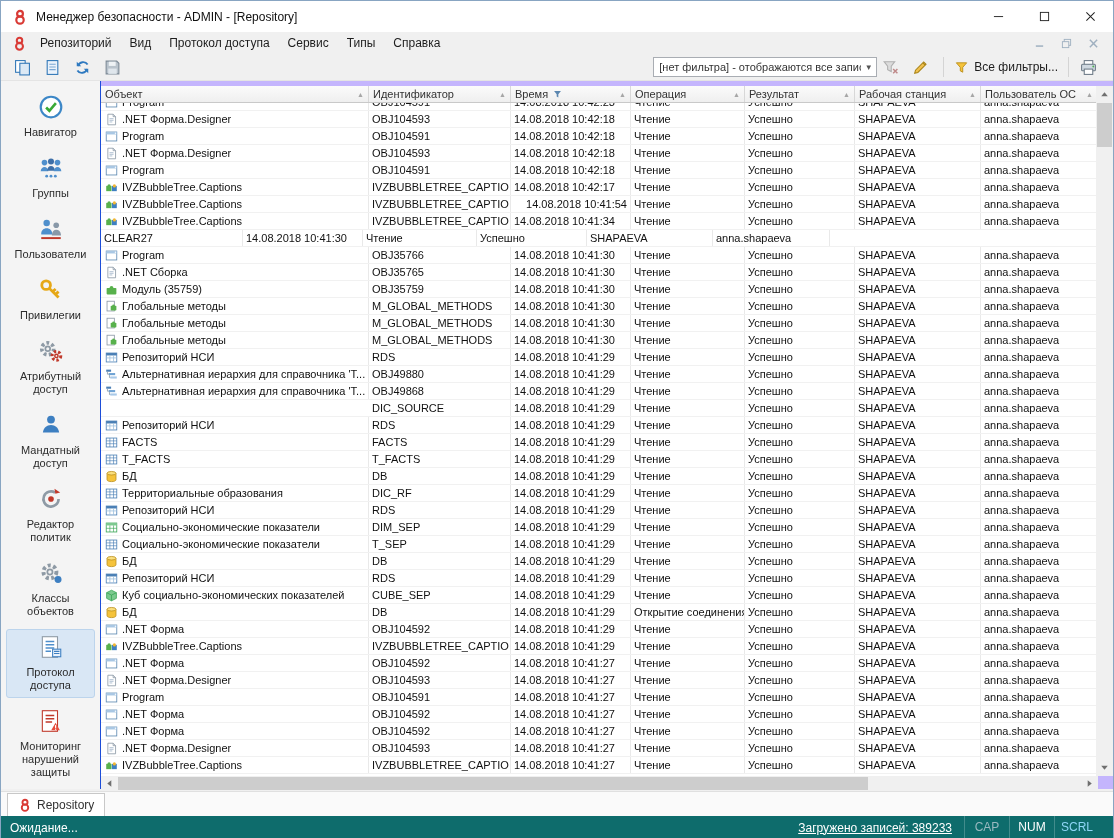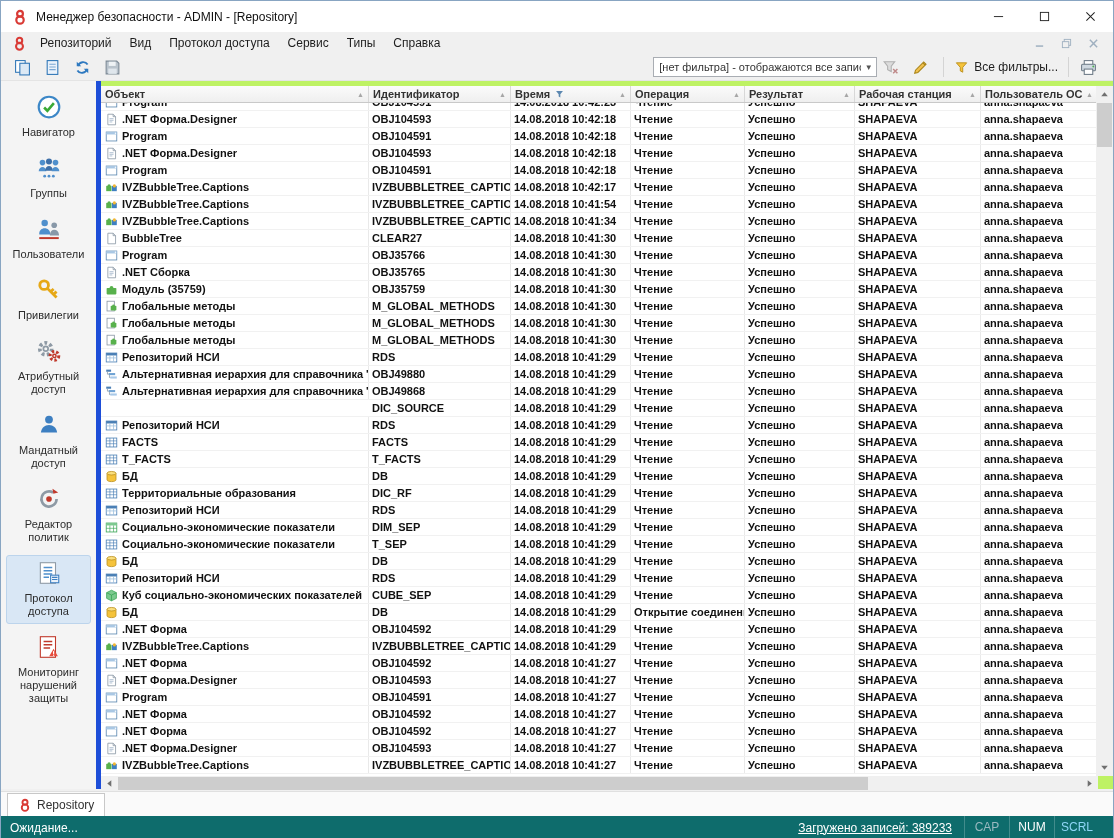--- a/index.html
+++ b/index.html
@@ -32,28 +32,28 @@
   .tbtn{width:27px;height:24px;display:flex;align-items:center;justify-content:center;background:transparent;border:0;padding:0;margin-right:3px;}
   .tbtn svg{width:17px;height:17px;}
   .filter-combo{margin-left:auto;width:224px;height:20px;background:#fff;border:1px solid #a9adb3;display:flex;align-items:center;font-size:11px;color:#333;padding-left:5px;box-sizing:border-box;}
   .combo-text{white-space:nowrap;overflow:hidden;}
   .combo-arrow{margin-left:auto;width:16px;text-align:center;color:#555;font-size:8px;align-self:stretch;display:flex;align-items:center;justify-content:center;}
   .tb-sep{width:1px;height:20px;background:#d4d4d4;margin:0 6px;}
   .all-filters{display:flex;align-items:center;gap:5px;background:transparent;border:0;font-size:12px;color:#1d1d1d;padding:0 4px;}
   .all-filters svg{width:15px;height:15px;}
 
   
-  .sidebar{position:absolute;top:80px;left:0;width:100px;bottom:48px;background:#f4f4f4;border-right:5px solid #1d4ed8;box-sizing:border-box;overflow:hidden;padding-top:6px;}
+  .sidebar{position:absolute;top:80px;left:0;width:100px;bottom:48px;background:#f4f4f4;border-right:1px solid #1d4ed8;box-sizing:border-box;overflow:hidden;padding-top:6px;}
   .side-item{margin:2px 5px 5px;padding:4px 1px 5px;text-align:center;border-radius:3px;border:1px solid transparent;}
   .side-item.selected{background:#d9e7f5;border-color:#bcd4ec;}
   .sideicon svg{width:26px;height:26px;}
   .sidelabel{font-size:11px;line-height:13px;color:#2c2c2c;white-space:pre-line;margin-top:2px;}
 
   
-  .content{position:absolute;left:100px;top:80px;right:0;bottom:48px;background:#bef264;font-weight:bold;}
+  .content{position:absolute;left:100px;top:80px;right:0;bottom:48px;background:#c4b5fd;}
   .grid-header{position:absolute;left:0;top:5px;width:997px;height:17px;display:flex;background:#f6f6f6;border-bottom:1px solid #c9c9c9;box-sizing:border-box;}
   .hcell{box-sizing:border-box;display:flex;align-items:center;padding:0 4px;border-right:1px solid #d8d8d8;background:linear-gradient(#fbfbfb,#efefef);font-size:11px;color:#333;overflow:hidden;white-space:nowrap;}
   .harrow{margin-left:auto;font-size:7px;color:#a6a6a6;padding-left:3px;}
   .hfilter{margin-left:4px;}
   .hfilter svg{width:11px;height:11px;}
   .grid-body{position:absolute;left:0;top:22px;width:997px;height:673px;background:#fff;overflow:hidden;}
   .row{display:flex;height:17px;border-bottom:1px solid #f1f1f1;box-sizing:border-box;background:#fff;}
   .cell{box-sizing:border-box;display:flex;align-items:center;padding:0 3px;border-right:1px solid #e9e9e9;font-size:11px;color:#111;white-space:nowrap;overflow:hidden;}
   .rowicon{width:14px;height:14px;margin-right:4px;flex-shrink:0;}
   .rowicon svg{width:13px;height:13px;}
@@ -286,20 +286,28 @@
         </span><div class="sidelabel">Мандатный
 доступ</div></div>
       <div class="side-item"><span class="icon sideicon">
           <svg viewBox="0 0 24 24" fill="none">
             <path d="M19 12a7 7 0 1 1-3.2-5.9" stroke="#8e9aa5" stroke-width="2.4"></path>
             <path d="M15.2 2.6l.8 4.6 4.5-1.3z" fill="#c0392b"></path>
             <circle cx="12" cy="12" r="2.6" fill="#c0392b"></circle>
           </svg>
         </span><div class="sidelabel">Редактор
 политик</div></div>
+      <div class="side-item"><span class="icon sideicon">
+          <svg viewBox="0 0 24 24" fill="none">
+            <circle cx="11" cy="11" r="6" stroke="#8e9aa5" stroke-width="3.6" stroke-dasharray="2.8 2.3"></circle>
+            <circle cx="11" cy="11" r="2.4" stroke="#8e9aa5" stroke-width="1.6"></circle>
+            <circle cx="18.5" cy="18" r="3.2" fill="#3d7fc1"></circle>
+          </svg>
+        </span><div class="sidelabel">Классы
+объектов</div></div>
       <div class="side-item selected"><span class="icon sideicon">
           <svg viewBox="0 0 24 24">
             <rect x="4" y="2.5" width="14" height="19" fill="#fff" stroke="#8e9aa5"></rect>
             <path d="M7 7h8M7 10h8M7 13h8M7 16h5" stroke="#4f8fcc" stroke-width="1.4"></path>
             <rect x="13.5" y="14" width="7.5" height="7" fill="#eaf2fb" stroke="#3d7fc1"></rect>
             <path d="M14.8 16h5M14.8 18h5" stroke="#3d7fc1"></path>
           </svg>
         </span><div class="sidelabel">Протокол
 доступа</div></div>
       <div class="side-item"><span class="icon sideicon">
@@ -541,21 +549,21 @@
                 <rect x="8.5" y="6" width="6" height="6.5" fill="#3d7fc1"></rect>
                 <circle cx="5" cy="6" r="2" fill="#58b14c"></circle>
                 <circle cx="11.5" cy="6" r="2" fill="#f2b632"></circle>
               </svg>
             </span>
             <span>IVZBubbleTree.Captions</span>
           </div>
           <div class="cell" style="width: 142px;">
             <span>IVZBUBBLETREE_CAPTIO...</span>
           </div>
-          <div class="cell" style="width: 120px;">
+          <div class="cell" style="width: 120px; justify-content: flex-end;">
             <span>14.08.2018 10:41:54</span>
           </div>
           <div class="cell" style="width: 114px;">
             <span>Чтение</span>
           </div>
           <div class="cell" style="width: 110px;">
             <span>Успешно</span>
           </div>
           <div class="cell" style="width: 126px;">
             <span>SHAPAEVA</span>
@@ -589,29 +597,20 @@
             <span>Успешно</span>
           </div>
           <div class="cell" style="width: 126px;">
             <span>SHAPAEVA</span>
           </div>
           <div class="cell" style="width: 117px;">
             <span>anna.shapaeva</span>
           </div>
         </div>
         <div class="row">
-          <div class="cell" style="width: 268px;">
-            <span class="icon rowicon">
-              <svg viewBox="0 0 16 16">
-                <path d="M3.5 1.5H10l3 3v10H3.5z" fill="#fff" stroke="#8a97a5"></path>
-                <path d="M10 1.5v3h3" fill="none" stroke="#8a97a5"></path>
-              </svg>
-            </span>
-            <span>BubbleTree</span>
-          </div>
           <div class="cell" style="width: 142px;">
             <span>CLEAR27</span>
           </div>
           <div class="cell" style="width: 120px;">
             <span>14.08.2018 10:41:30</span>
           </div>
           <div class="cell" style="width: 114px;">
             <span>Чтение</span>
           </div>
           <div class="cell" style="width: 110px;">

